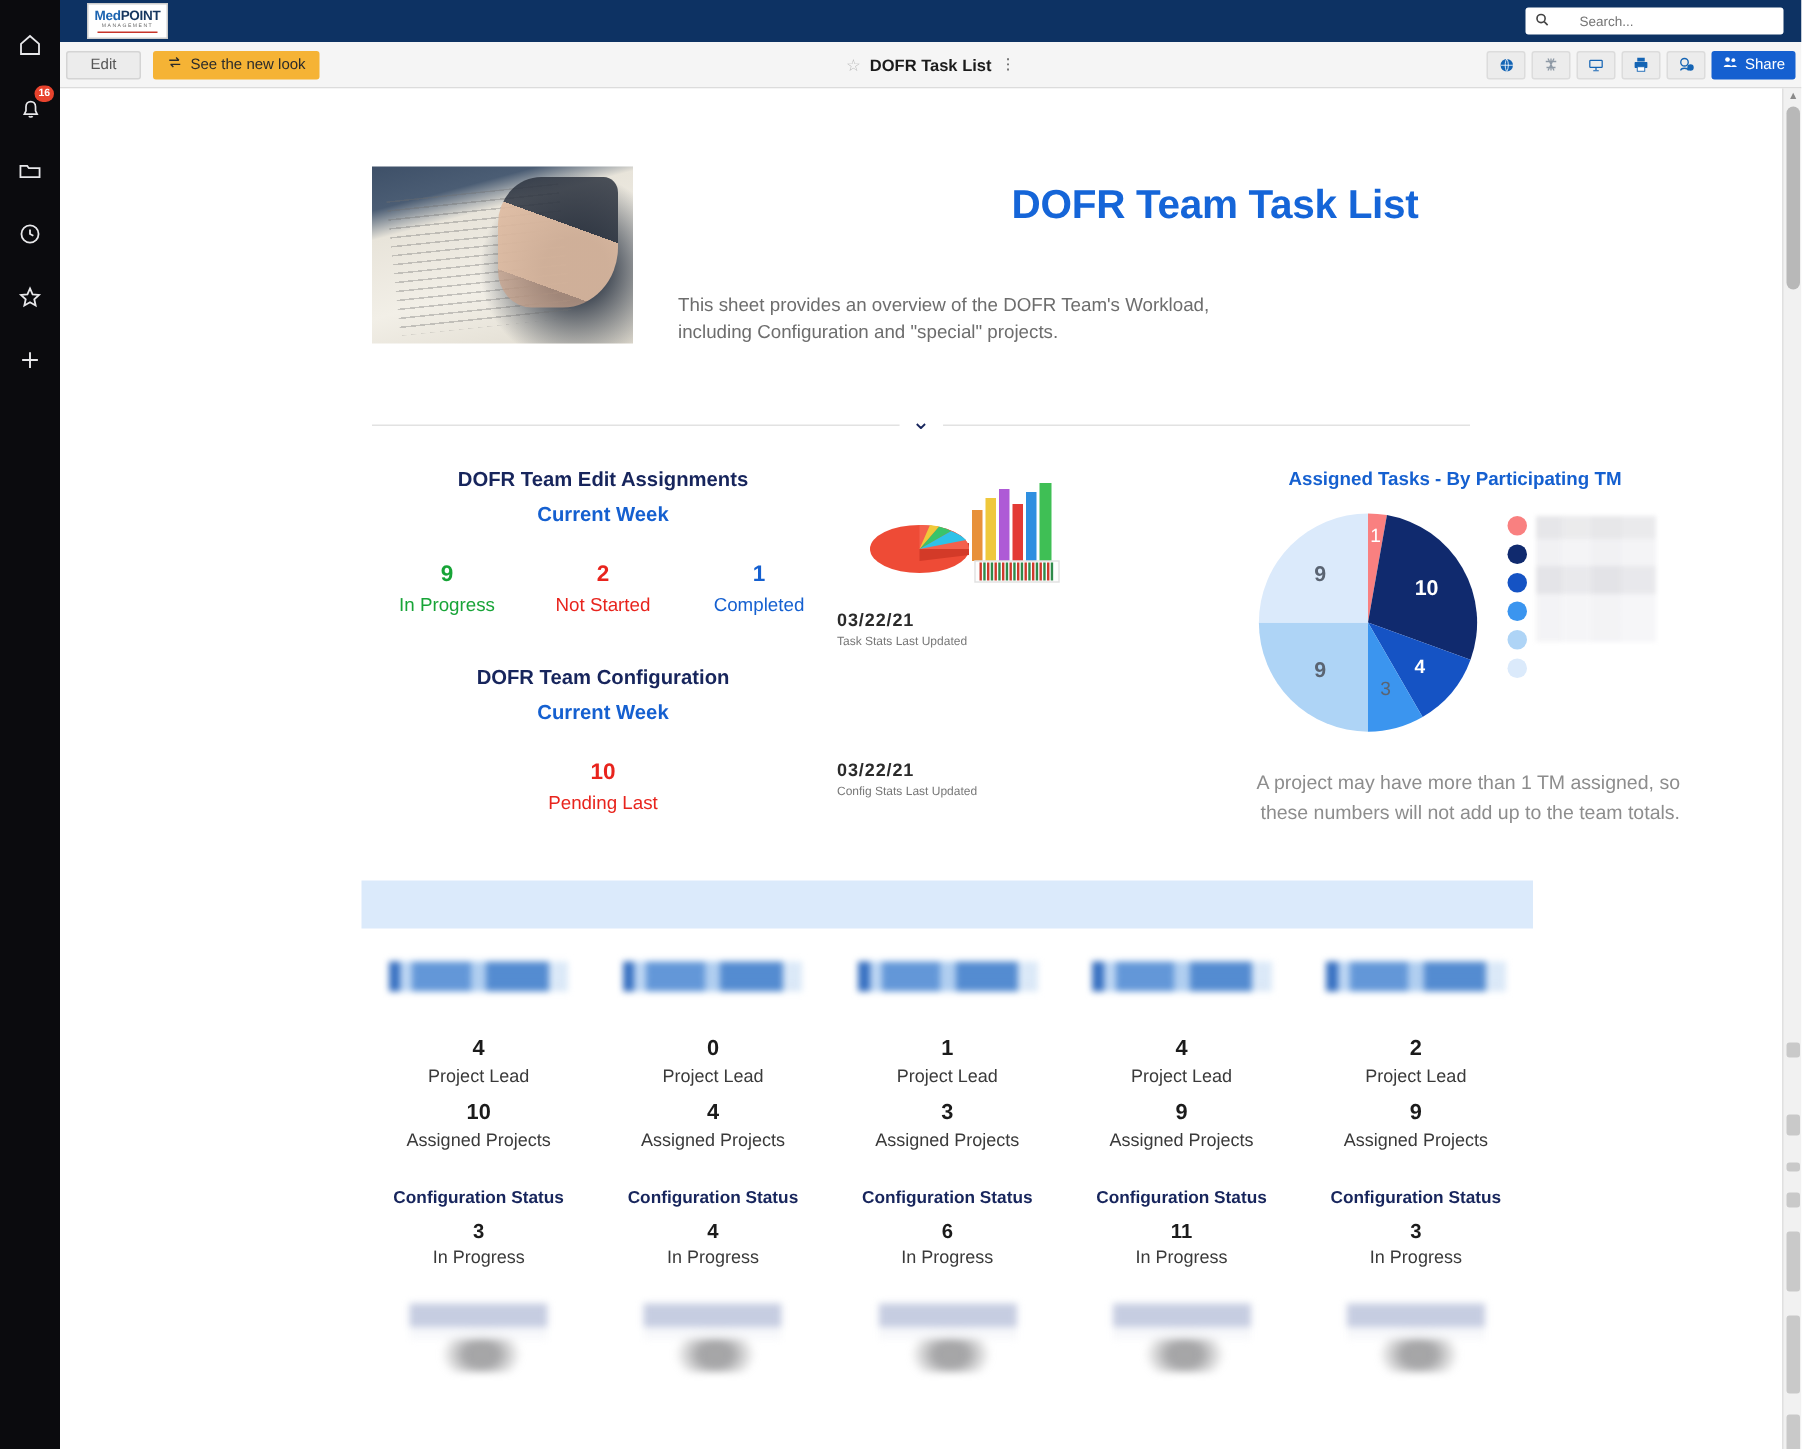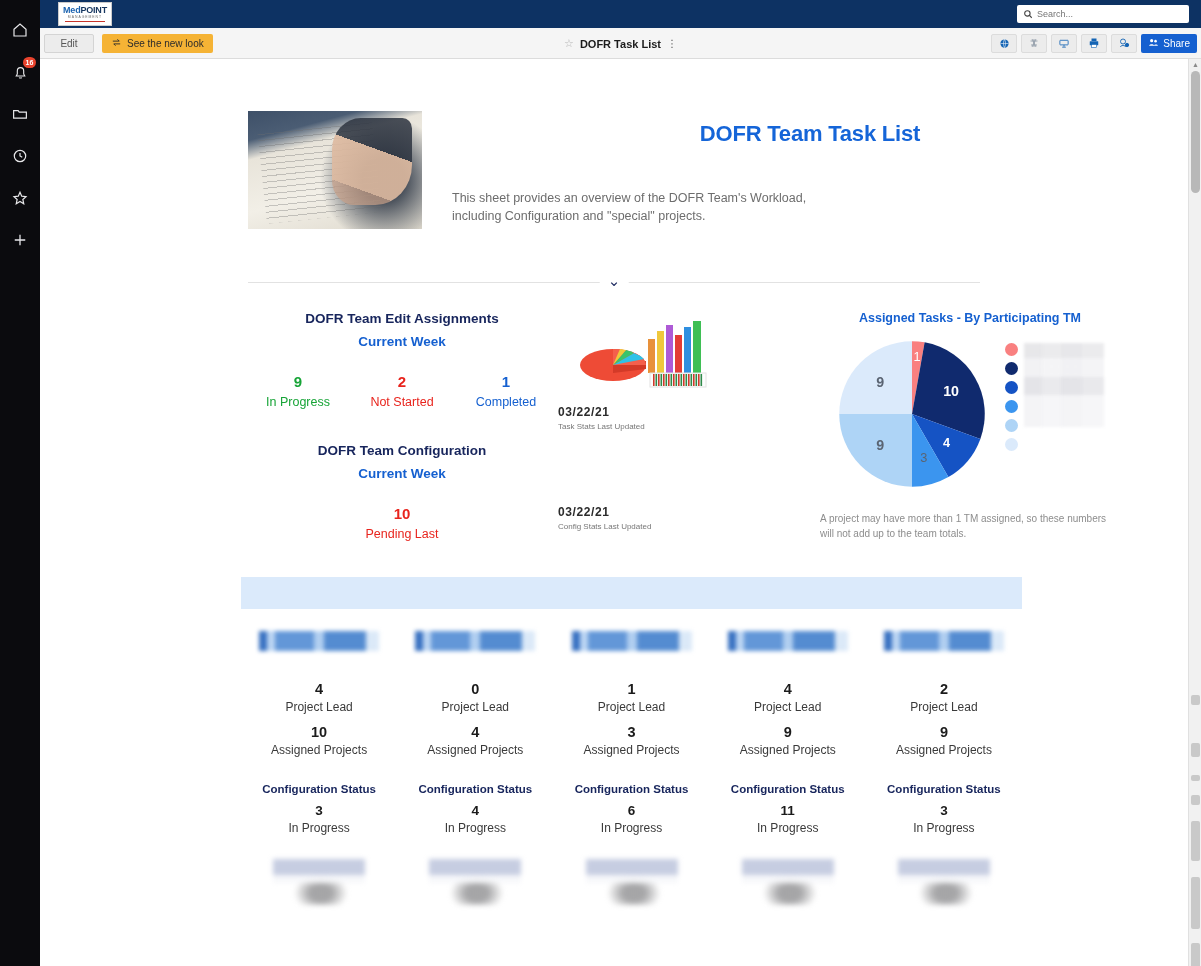--- a/index.html
+++ b/index.html
@@ -46,21 +46,21 @@
   }
   .logo-top { font-size: 9px; font-weight: bold; letter-spacing: -0.2px; }
   .logo-top .a { color: #1b63b0; }
   .logo-top .b { color: #16365f; }
   .logo-sub { font-size: 3.4px; letter-spacing: 1px; color: #6a6a6a; margin-top: 1px; }
   .logo-rule { width: 40px; height: 1px; background: #c7342a; margin-top: 1px; }
 
   .searchbox {
     position: absolute; right: 12px; top: 5px;
     width: 172px; height: 18px; background: #fff; border-radius: 2px;
-    display: flex; align-items: center; padding: 0 6px; gap: 4px;
+    display: flex; align-items: center; padding: 0 6px; gap: 20px;
   }
   .searchbox input {
     border: 0; outline: 0; font-size: 9px; color: #666;
     font-family: "Liberation Sans", sans-serif; width: 100%; background: transparent;
   }
 
   
   .toolbar {
     height: 31px; background: #f5f5f5; border-bottom: 1px solid #dcdcdc;
     display: flex; align-items: center; padding: 0 4px; flex: 0 0 31px; position: relative;
@@ -115,21 +115,21 @@
     background: repeating-linear-gradient(to bottom, rgba(110,110,110,0.35) 0 1px, rgba(255,255,255,0) 1px 6px);
     transform: rotate(-6deg);
   }
   .hero-img::after {
     content: ""; position: absolute; right: 6%; top: 6%; width: 46%; height: 74%;
     background: linear-gradient(200deg, rgba(45,52,64,0.85) 0 38%, rgba(222,186,160,0.9) 38% 78%, rgba(200,160,136,0.7) 78% 100%);
     border-radius: 36% 12% 46% 28%;
   }
   .hero-text { flex: 1; padding-left: 10px; }
   .page-title {
-    color: #1565d8; font-size: 22px; font-weight: bold; text-align: center;
+    color: #1565d8; font-size: 27px; font-weight: bold; text-align: center;
     margin-top: 10px; letter-spacing: -0.2px;
   }
   .page-desc {
     margin-top: 42px; font-size: 12.5px; color: #6d6d6d; line-height: 1.45;
     text-align: left; width: 390px; margin-left: 20px;
   }
 
   .divider-row {
     margin: 42px 208px 0 208px; position: relative; height: 22px;
   }
@@ -168,21 +168,21 @@
   .legend-dots { display: flex; flex-direction: column; gap: 6px; }
   .legend-dot { width: 13px; height: 13px; border-radius: 50%; }
   .legend-redacted {
     width: 80px; height: 84px; margin-left: 6px;
     background:
       linear-gradient(180deg, rgba(230,230,232,0.75) 0 18%, rgba(243,243,245,0.8) 18% 40%, rgba(226,226,230,0.7) 40% 62%, rgba(245,245,247,0.85) 62% 100%),
       linear-gradient(90deg, rgba(232,232,236,0.9) 0 22%, rgba(248,248,250,0.7) 22% 46%, rgba(228,228,233,0.85) 46% 72%, rgba(247,247,249,0.8) 72% 100%);
     filter: blur(1.4px);
   }
   .pie-note {
-    font-size: 10px; color: #8d8d8d; text-align: left; line-height: 1.5;
+    font-size: 13px; color: #8d8d8d; text-align: right; line-height: 1.5;
     width: 300px; margin: 22px auto 0 auto;
   }
 
   
   .blue-band { height: 32px; background: #dbeafb; margin: 36px 166px 0 201px; }
 
   
   .cards { display: flex; padding: 0 166px 0 201px; margin-top: 22px; }
   .card { flex: 1; text-align: center; }
   .name-redact {

